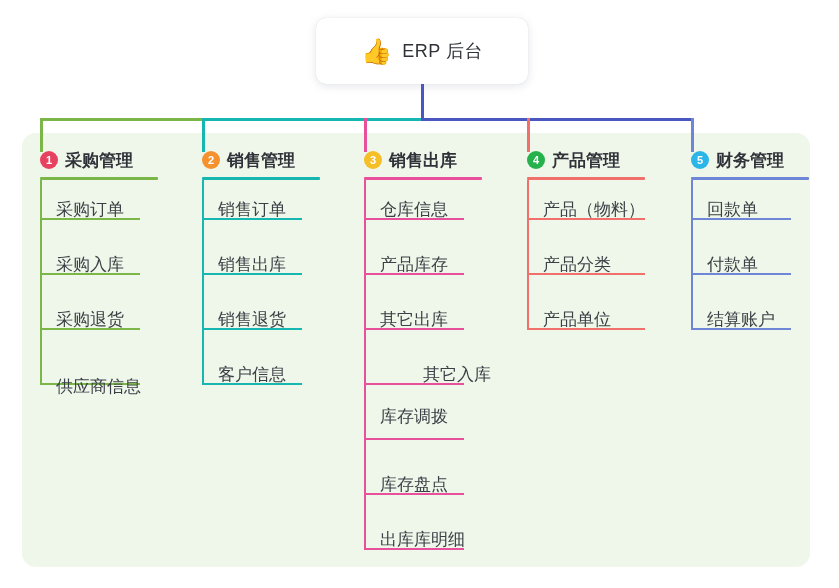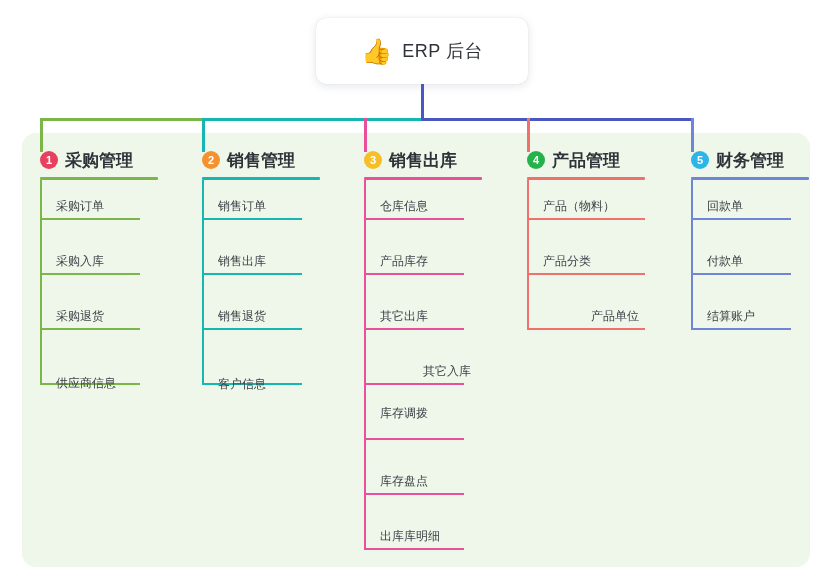--- a/index.html
+++ b/index.html
@@ -112,21 +112,21 @@
 
   .leaf {
     position: absolute;
     left: 18px;
     width: 100px;
     height: 2px;
   }
   .leaf-label {
     position: absolute;
     left: 34px;
-    font-size: 12px;
+    font-size: 17px;
     color: #3b3f46;
     white-space: nowrap;
     transform: translateY(-20px);
   }
 </style>
 </head>
 <body>
 
 <div id="canvas">
 
@@ -173,21 +173,21 @@
         </div>
         <div class="head-rule" style="background: rgb(21, 183, 176);"></div>
         <div class="rail" style="height: 205px; background: rgb(21, 183, 176);"></div>
         <div class="leaf" style="top: 75px; background: rgb(21, 183, 176);"></div>
         <div class="leaf-label" style="top: 75px;">销售订单</div>
         <div class="leaf" style="top: 130px; background: rgb(21, 183, 176);"></div>
         <div class="leaf-label" style="top: 130px;">销售出库</div>
         <div class="leaf" style="top: 185px; background: rgb(21, 183, 176);"></div>
         <div class="leaf-label" style="top: 185px;">销售退货</div>
         <div class="leaf" style="top: 240px; background: rgb(21, 183, 176);"></div>
-        <div class="leaf-label" style="top: 253px;">客户信息</div>
+        <div class="leaf-label" style="top: 240px;">客户信息</div>
       </div>
       <div class="column" style="left: 346px;">
         <div class="col-head">
           <span class="badge" style="background: rgb(246, 191, 40);">3</span>
           <span class="col-title">销售出库</span>
         </div>
         <div class="head-rule" style="background: rgb(232, 80, 155);"></div>
         <div class="rail" style="height: 370px; background: rgb(232, 80, 155);"></div>
         <div class="leaf" style="top: 75px; background: rgb(232, 80, 155);"></div>
         <div class="leaf-label" style="top: 75px; text-align: right;">仓库信息</div>
@@ -209,21 +209,21 @@
           <span class="badge" style="background: rgb(37, 177, 76);">4</span>
           <span class="col-title">产品管理</span>
         </div>
         <div class="head-rule" style="background: rgb(242, 112, 107);"></div>
         <div class="rail" style="height: 150px; background: rgb(242, 112, 107);"></div>
         <div class="leaf" style="top: 75px; background: rgb(242, 112, 107); width: 118px;"></div>
         <div class="leaf-label" style="top: 75px;">产品（物料）</div>
         <div class="leaf" style="top: 130px; background: rgb(242, 112, 107); width: 118px;"></div>
         <div class="leaf-label" style="top: 130px;">产品分类</div>
         <div class="leaf" style="top: 185px; background: rgb(242, 112, 107); width: 118px;"></div>
-        <div class="leaf-label" style="top: 185px; margin-left: 48px;">产品单位</div>
+        <div class="leaf-label" style="top: 185px;">产品单位</div>
       </div>
       <div class="column" style="left: 673px;">
         <div class="col-head">
           <span class="badge" style="background: rgb(44, 182, 232);">5</span>
           <span class="col-title">财务管理</span>
         </div>
         <div class="head-rule" style="background: rgb(111, 134, 214);"></div>
         <div class="rail" style="height: 150px; background: rgb(111, 134, 214);"></div>
         <div class="leaf" style="top: 75px; background: rgb(111, 134, 214);"></div>
         <div class="leaf-label" style="top: 75px;">回款单</div>

